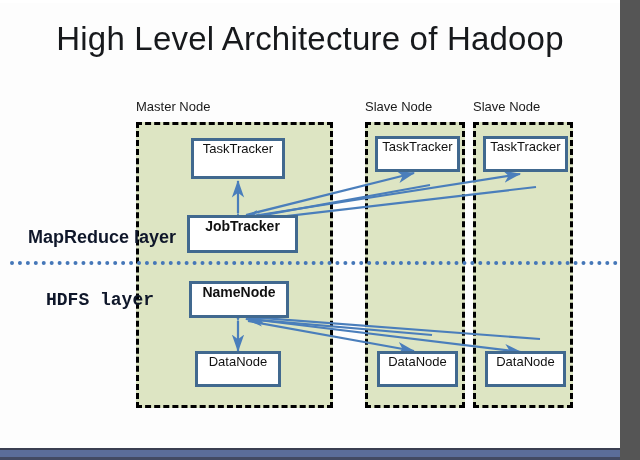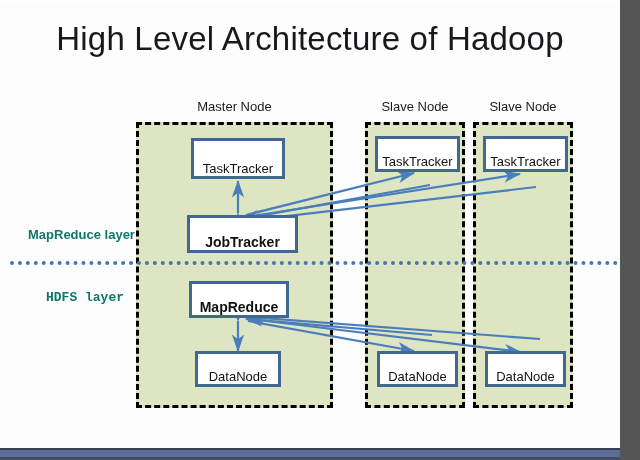--- a/index.html
+++ b/index.html
@@ -74,53 +74,53 @@
     color: #17191c;
     letter-spacing: 0.2px;
     white-space: nowrap;
   }
 
   
   .node-caption {
     position: absolute;
     font-size: 13px;
     color: #1b1b1b;
-    text-align: center;
+    text-align: left;
     white-space: nowrap;
   }
 
   
   .node-panel {
     position: absolute;
     background: #dde5c3;
     border: 3px dashed #000000;
     box-sizing: border-box;
   }
 
   
   .comp-box {
     position: absolute;
     background: #ffffff;
     border: 3px solid #41698f;
     box-sizing: border-box;
     display: flex;
-    align-items: flex-end;
+    align-items: flex-start;
     justify-content: center;
     font-size: 13px;
     color: #111111;
     white-space: nowrap;
   }
   .comp-box.bold { font-weight: bold; font-size: 14px; }
 
   
   .layer-label {
     position: absolute;
-    font-size: 13px;
+    font-size: 18px;
     font-weight: bold;
-    color: #0f766e;
+    color: #0f172a;
     white-space: nowrap;
     padding-left: 14px;
   }
 
   
   #layer-divider {
     position: absolute;
     left: 10px;
     top: 258px;
     width: 608px;
@@ -192,21 +192,21 @@
 
     <div class="comp-box" style="left:191px; top:135px; width:94px; height:41px;">
       <span>TaskTracker</span>
     </div>
 
     <div class="comp-box bold" style="left:187px; top:212px; width:111px; height:38px;">
       <span>JobTracker</span>
     </div>
 
     <div class="comp-box bold" style="left:189px; top:278px; width:100px; height:37px;">
-      <span>MapReduce</span>
+      <span>NameNode</span>
     </div>
 
     <div class="comp-box" style="left:195px; top:348px; width:86px; height:36px;">
       <span>DataNode</span>
     </div>
 
     <div class="comp-box" style="left:375px; top:133px; width:85px; height:36px;">
       <span>TaskTracker</span>
     </div>
 

